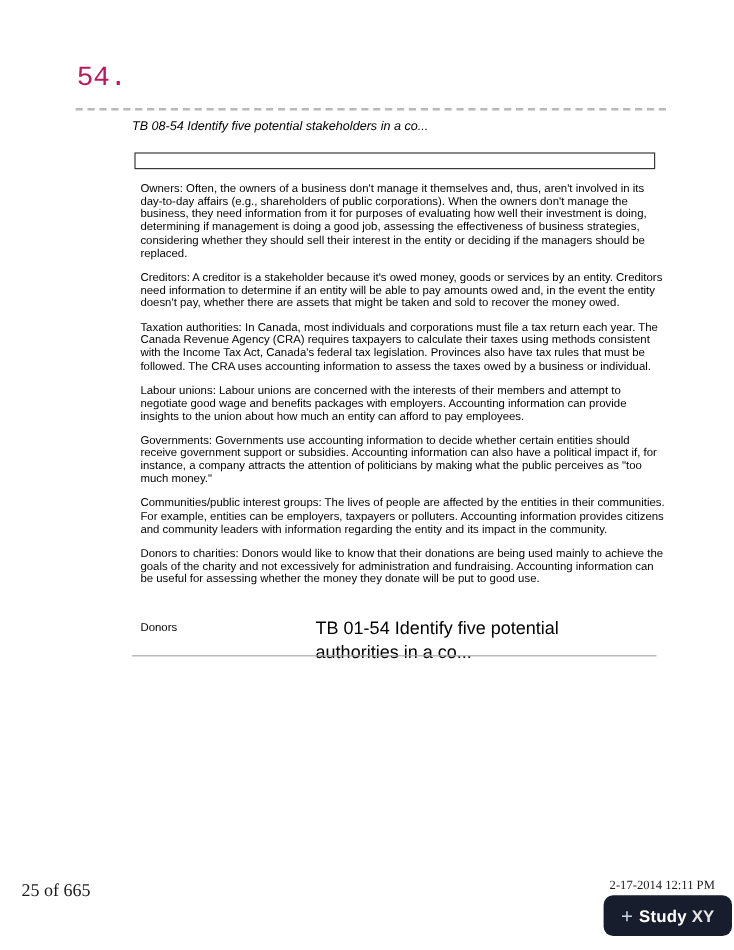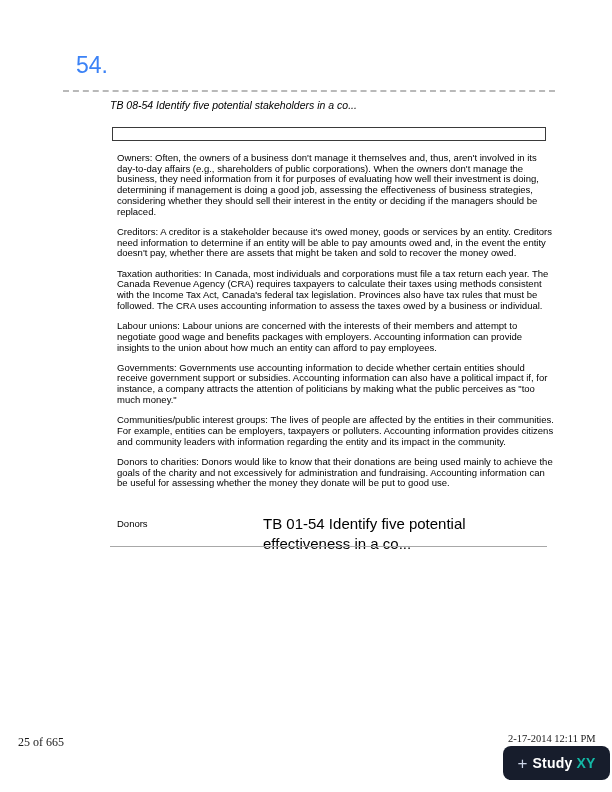--- a/index.html
+++ b/index.html
@@ -11,24 +11,23 @@
     margin: 0 auto;
     background: #ffffff;
     font-family: "Liberation Sans", sans-serif;
     color: #000000;
     overflow: hidden;
   }
   .page-number {
     position: absolute;
     left: 64px;
     top: 52px;
-    font-family: Liberation Sans, sans-serif;
+    font-family: Liberation Mono, monospace;
     font-size: 23px;
-    color: #3b82f6;
-    margin-left: 12px;
+    color: #be185d;
   }
   .dashed-rule {
     position: absolute;
     left: 63px;
     top: 90px;
     width: 492px;
     border-top: 2px dashed #b9b9b9;
   }
   .q-title {
     position: absolute;
@@ -90,21 +89,21 @@
     left: 110px;
     top: 546px;
     width: 437px;
     border-top: 1px solid #a8a8a8;
   }
   .footer-left {
     position: absolute;
     left: 18px;
     top: 735px;
     font-family: "Liberation Serif", serif;
-    font-size: 12px;
+    font-size: 15px;
     color: #1a1a1a;
   }
   .timestamp {
     position: absolute;
     left: 508px;
     top: 733px;
     font-family: "Liberation Serif", serif;
     font-size: 10.5px;
     color: #1a1a1a;
     white-space: nowrap;
@@ -131,21 +130,21 @@
     margin-right: 1px;
   }
   .brand-badge .study {
     color: #ffffff;
     font-size: 14px;
     font-weight: bold;
     letter-spacing: 0.2px;
     text-align: center;
   }
   .brand-badge .xy {
-    color: #14b8a6;
+    color: #e5e5e5;
     font-size: 14px;
     font-weight: bold;
     letter-spacing: 0.2px;
   }
 </style>
 </head>
 <body>
 
 <div class="sheet">
 
@@ -165,21 +164,21 @@
     <p>Labour unions: Labour unions are concerned with the interests of their members and attempt to negotiate good wage and benefits packages with employers. Accounting information can provide insights to the union about how much an entity can afford to pay employees.</p>
     <p>Governments: Governments use accounting information to decide whether certain entities should receive government support or subsidies. Accounting information can also have a political impact if, for instance, a company attracts the attention of politicians by making what the public perceives as "too much money."</p>
     <p>Communities/public interest groups: The lives of people are affected by the entities in their communities. For example, entities can be employers, taxpayers or polluters. Accounting information provides citizens and community leaders with information regarding the entity and its impact in the community.</p>
     <p>Donors to charities: Donors would like to know that their donations are being used mainly to achieve the goals of the charity and not excessively for administration and fundraising. Accounting information can be useful for assessing whether the money they donate will be put to good use.</p>
   </div>
 
   <div class="meta-row">
     <div class="essay-label">Donors</div>
     <div class="ref">
       <div>TB 01-54 Identify five potential</div>
-      <div>effectiveness in a co...</div>
+      <div>authorities in a co...</div>
     </div>
   </div>
 
   <div class="bottom-rule"></div>
 
   <div class="footer-left">25 of 665</div>
 
   <div class="timestamp">2-17-2014   12:11 PM</div>
 
   <div class="brand-badge">

